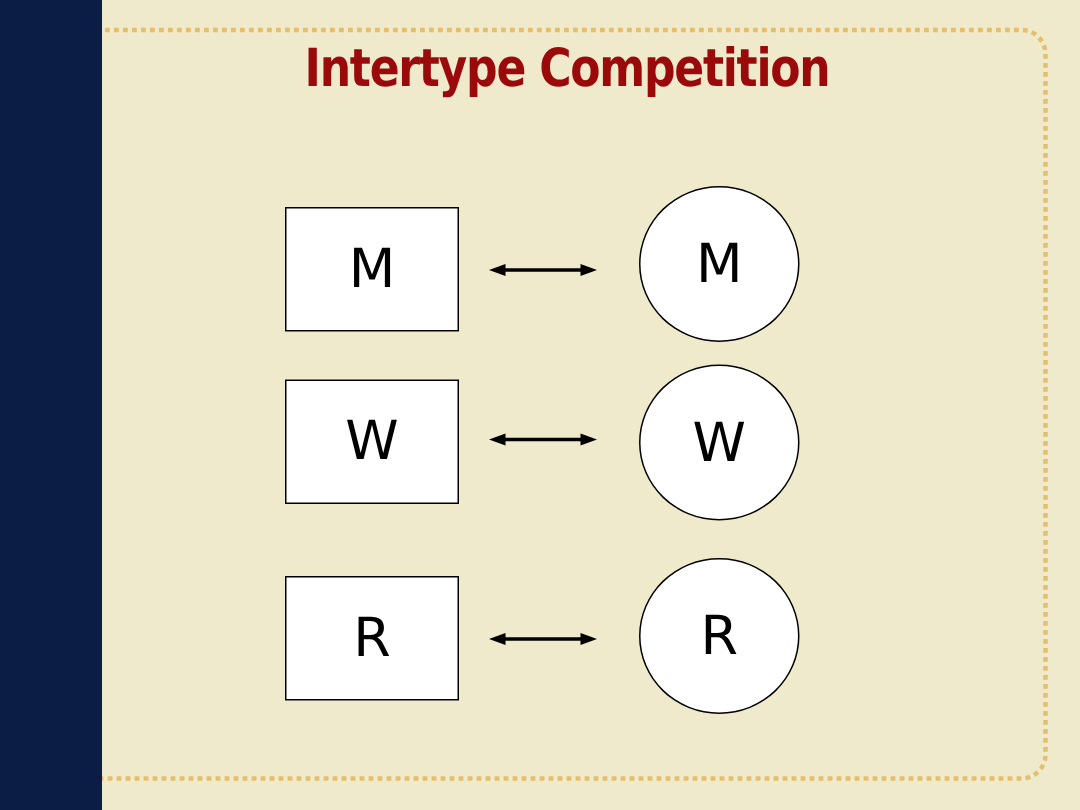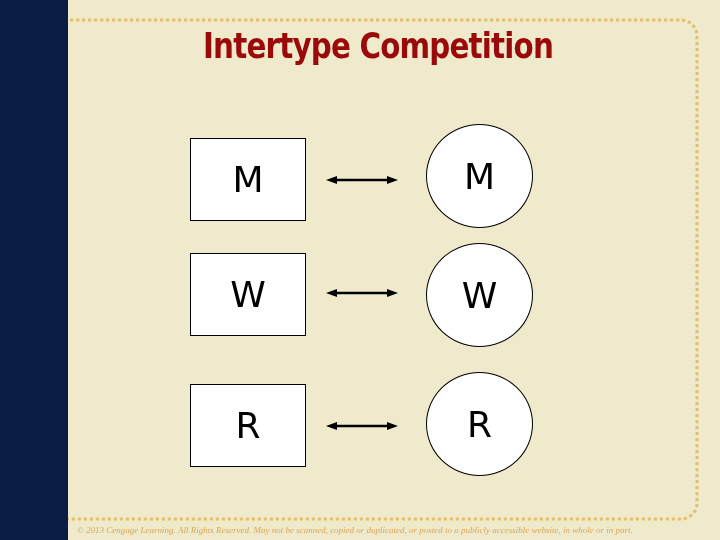--- a/index.html
+++ b/index.html
@@ -148,15 +148,14 @@
     <svg width="72" height="16" viewBox="0 0 72 16">
       <line x1="9" y1="8" x2="63" y2="8" stroke="#000" stroke-width="2.4"></line>
       <polygon points="0,8 11,4 11,12" fill="#000"></polygon>
       <polygon points="72,8 61,4 61,12" fill="#000"></polygon>
     </svg>
   </div>
   <div class="shape circle r3">
     <span>R</span>
   </div>
 
-  <div class="copyright-footer">© 2013 Cengage Learning. All Rights Reserved. May not be scanned, copied or duplicated, or posted to a publicly accessible website, in whole or in part.</div>
 
 </div>
 
 </body></html>

